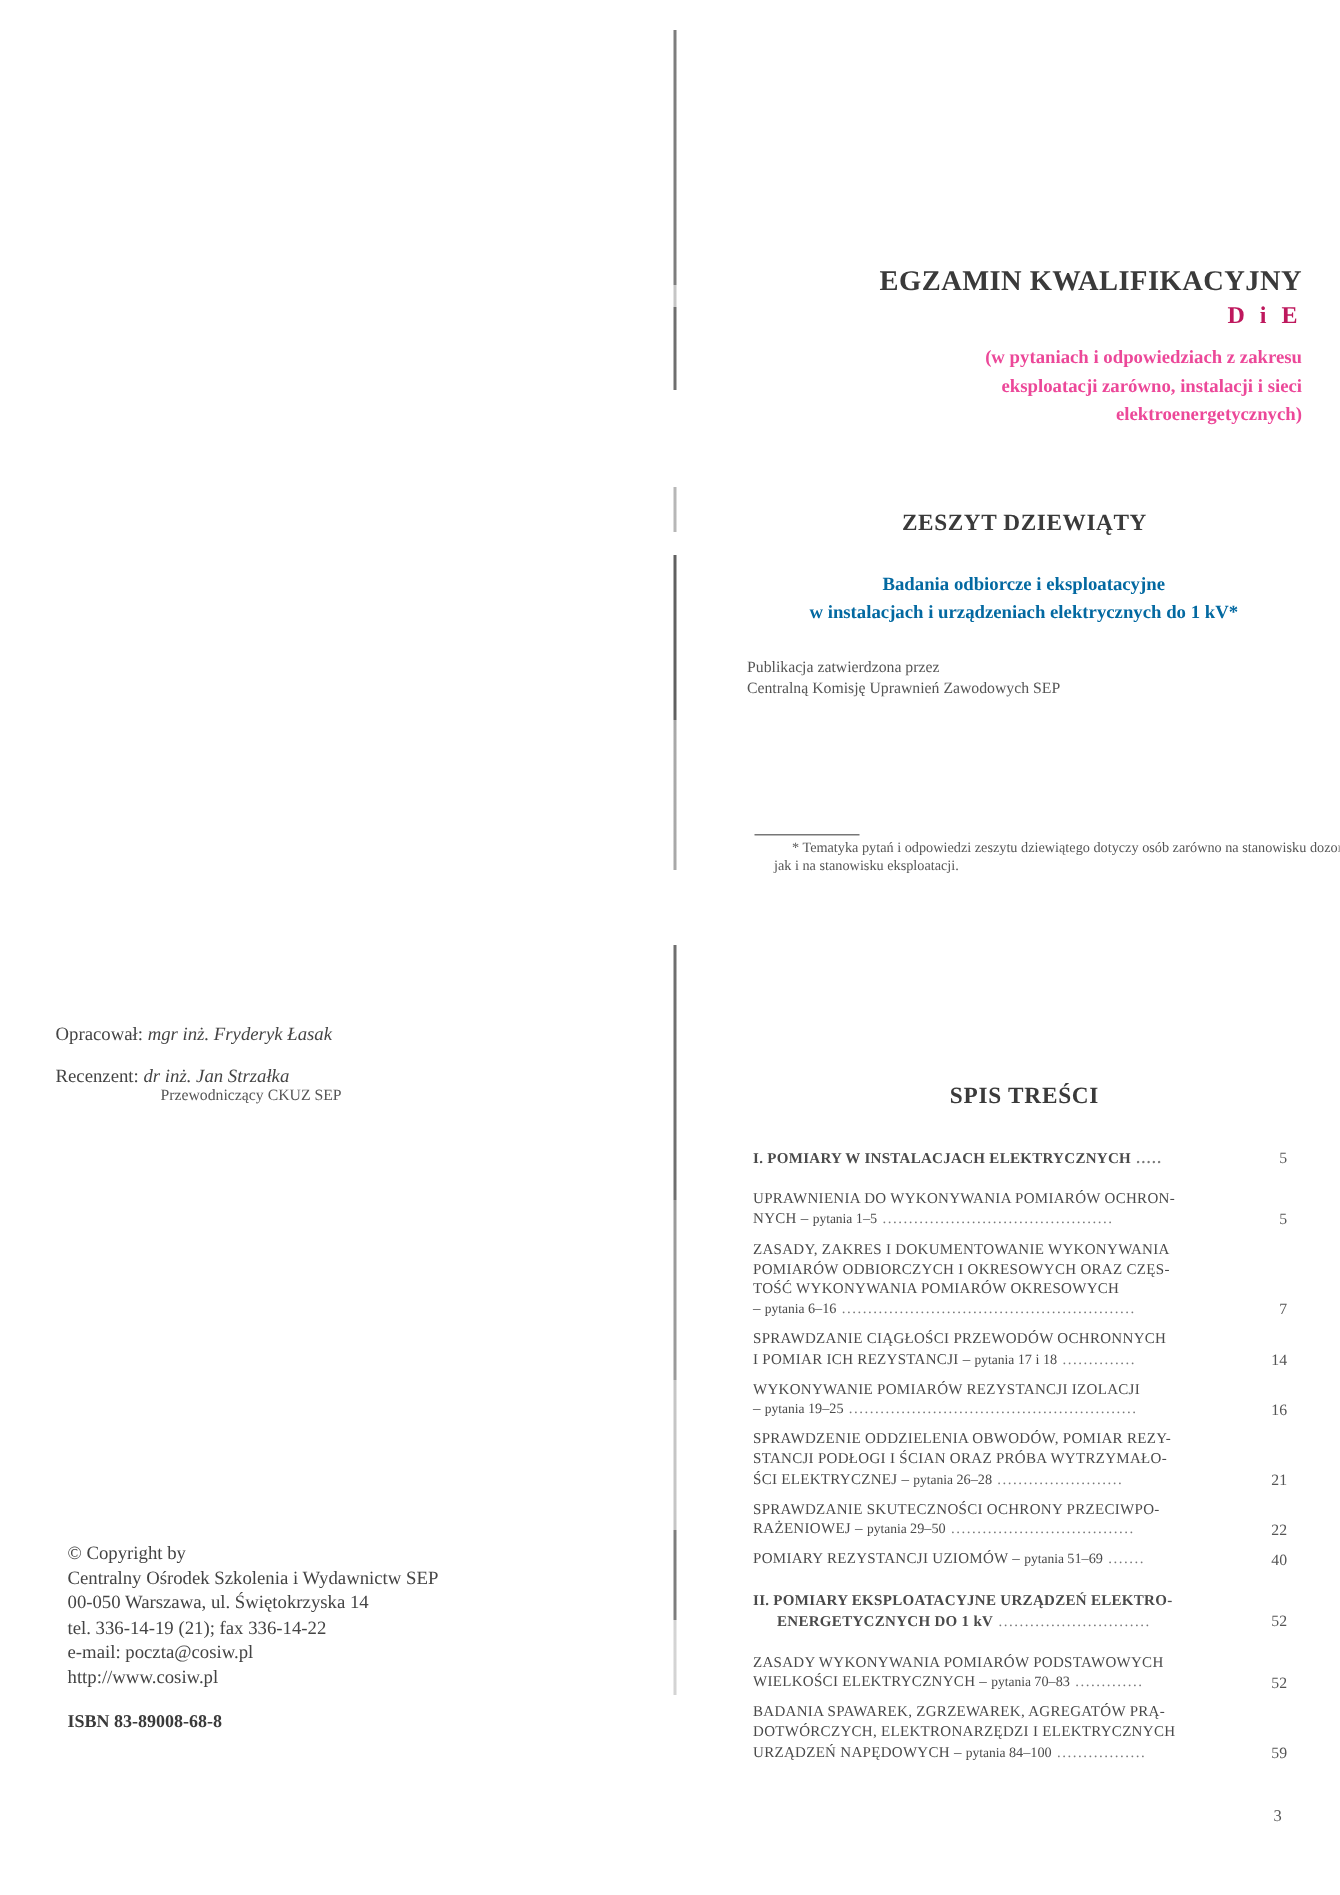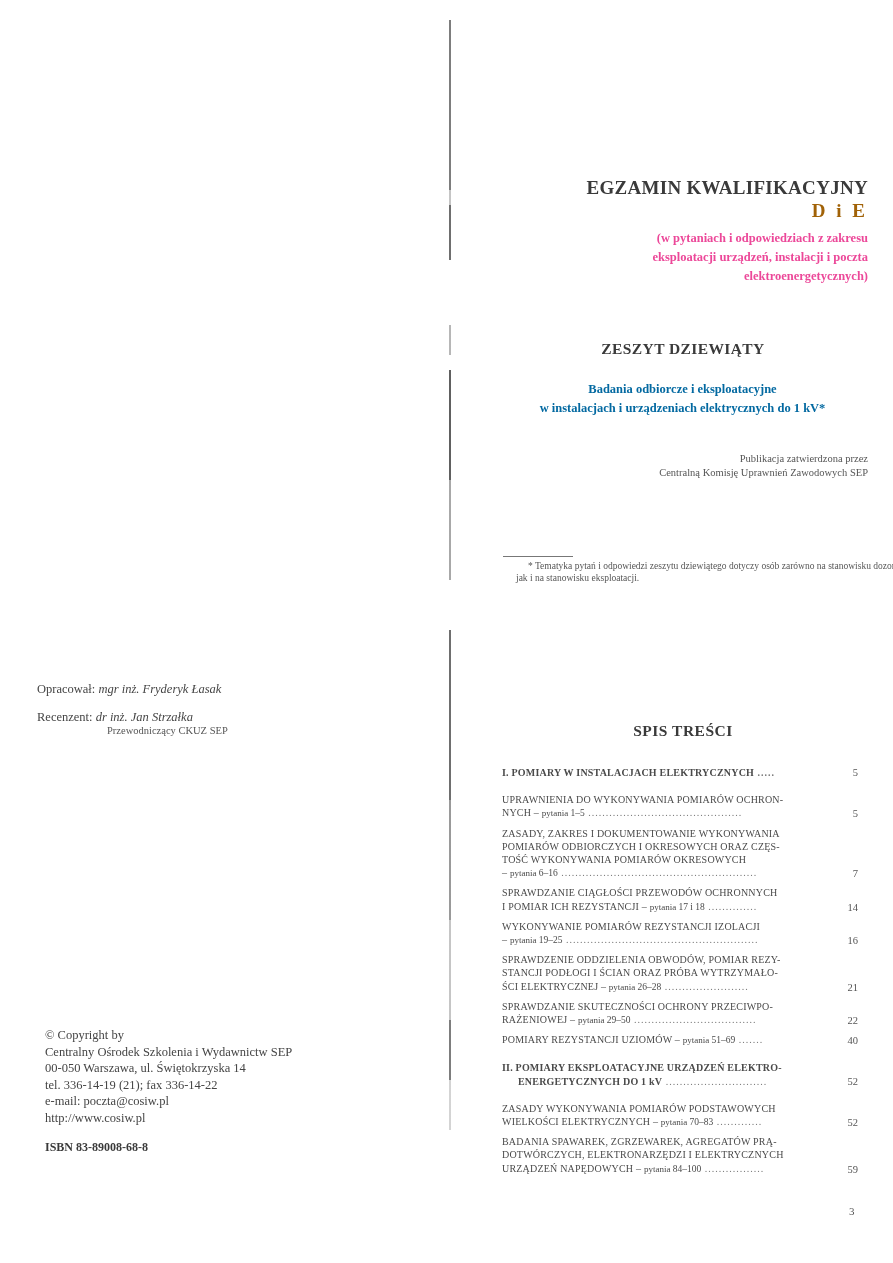--- a/index.html
+++ b/index.html
@@ -43,24 +43,24 @@
     }
     .main-title {
       font-weight: bold;
       font-size: 19px;
       letter-spacing: 0.3px;
       line-height: 23px;
       color: #3a3a3a;
     }
     .sub-title {
       font-weight: bold;
-      font-size: 19px;
+      font-size: 16px;
       letter-spacing: 3px;
       line-height: 24px;
-      color: #a16207;
+      color: #be185d;
     }
     .paren-desc {
       margin-top: 6px;
       font-weight: bold;
       font-size: 12.5px;
       line-height: 19px;
       color: #ec4899;
     }
     .volume-title {
       position: absolute;
@@ -82,25 +82,24 @@
       font-weight: bold;
       font-size: 12.5px;
       line-height: 19px;
       color: #0369a1;
     }
     .approval {
       position: absolute;
       left: 498px;
       width: 370px;
       top: 439px;
-      text-align: right;
+      text-align: left;
       font-size: 10.5px;
       line-height: 14px;
       color: #555;
-      margin-top: 13px;
     }
     .footnote-rule {
       position: absolute;
       left: 503px;
       top: 556px;
       width: 70px;
       height: 1px;
       background: #777;
     }
     .footnote {
@@ -203,21 +202,21 @@
 </head>
 <body>
 
 <div class="spine"></div>
 
 <div class="title-block">
   <div class="main-title">EGZAMIN KWALIFIKACYJNY</div>
   <div class="sub-title">D i E</div>
   <div class="paren-desc">
     <div>(w pytaniach i odpowiedziach z zakresu</div>
-    <div>eksploatacji urządzeń, instalacji i poczta</div>
+    <div>eksploatacji zarówno, instalacji i sieci</div>
     <div>elektroenergetycznych)</div>
   </div>
 </div>
 
 <div class="volume-title">ZESZYT DZIEWIĄTY</div>
 
 <div class="topic">
   <div>Badania odbiorcze i eksploatacyjne</div>
   <div>w instalacjach i urządzeniach elektrycznych do 1 kV*</div>
 </div>

